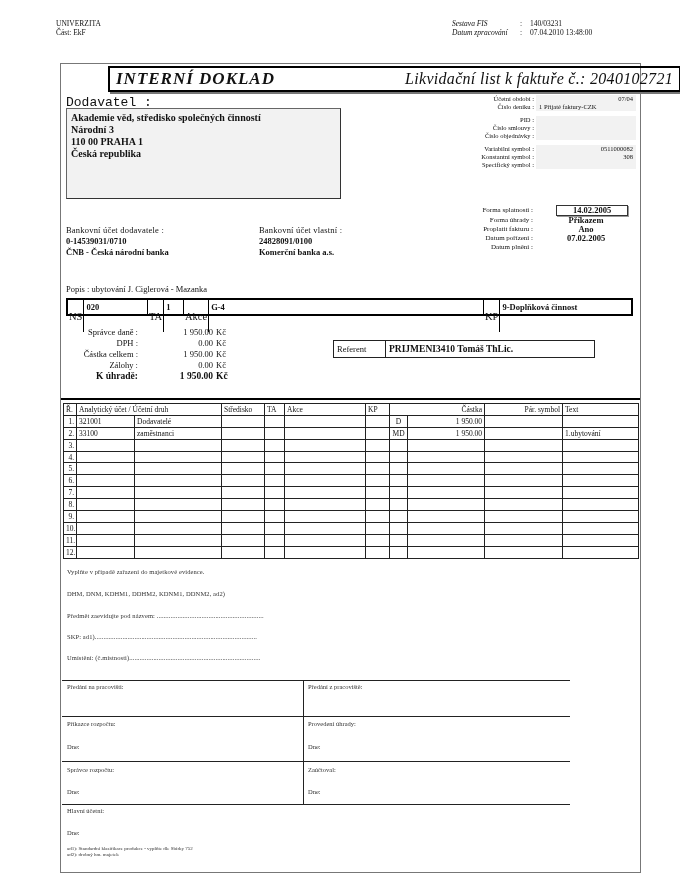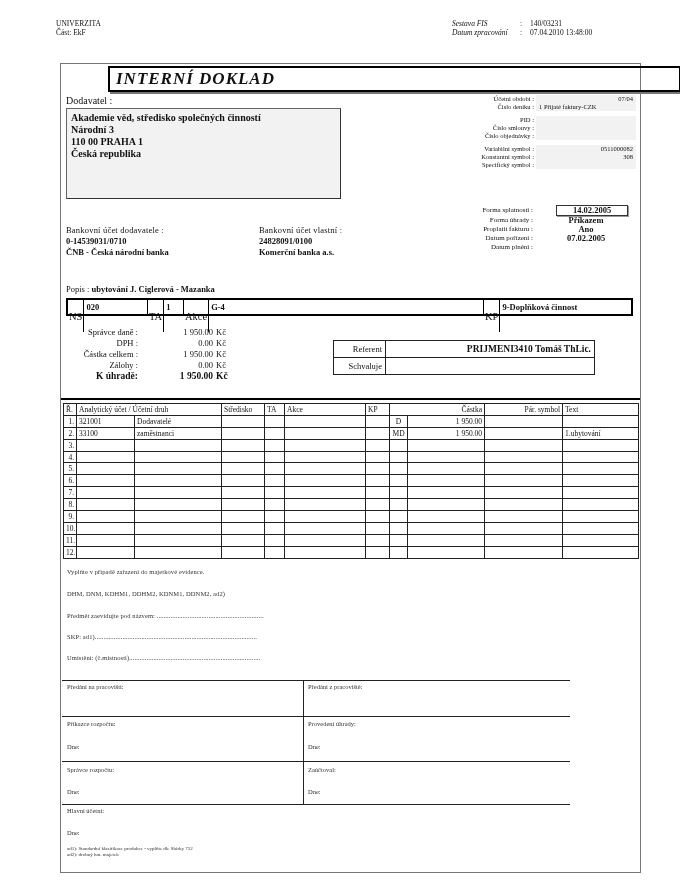--- a/index.html
+++ b/index.html
@@ -19,21 +19,21 @@
 
   
   #frame { left: 60px; top: 63px; width: 581px; height: 810px; border: 1px solid #777; }
 
   
   #title-box { left: 64px; top: 66px; width: 573px; height: 26px; border: 2px solid #000;
                box-shadow: 2px 2px 0 #777; display: flex; align-items: center; justify-content: space-between; padding: 0 6px; margin-left: 44px; }
   #title-left { font-size: 17px; font-weight: bold; font-style: italic; letter-spacing: 1px; }
   #title-right { font-size: 16px; font-style: italic; letter-spacing: 0.3px; }
 
-  #dodavatel-label { left: 66px; top: 95px; font-size: 10px; }
+  #dodavatel-label { left: 66px; top: 95px; font-size: 13px; font-family: Liberation Mono, monospace; }
   #supplier-box { left: 66px; top: 108px; width: 275px; height: 91px; background: #f2f2f2;
                   border: 1px solid #666; border-right-color:#333; border-bottom-color:#333; padding: 3px 4px; }
   #supplier-box .ids { font-size: 11.5px; margin-bottom: 3px; }
   #supplier-box .ids span { display: inline-block; }
   #supplier-box .line { font-size: 10px; font-weight: bold; line-height: 12px; }
 
   
   #info { left: 440px; top: 95px; width: 196px; font-size: 6.5px; line-height: 8px; }
   #info .row { display: flex; }
   #info .k { width: 96px; text-align: right; padding-right: 2px; white-space: nowrap; }
@@ -49,37 +49,37 @@
   #due .boxed { border: 1px solid #333; box-shadow: 1px 1px 0 #999; margin-left: 20px; margin-right: 8px; }
 
   
   .bank { top: 225px; font-size: 8.5px; line-height: 11px; }
   .bank .lbl { font-weight: normal; letter-spacing: 0.2px; }
   .bank .val { font-weight: bold; }
   #bank-sup { left: 66px; width: 180px; }
   #bank-own { left: 259px; width: 180px; }
 
   #popis { left: 66px; top: 284px; font-size: 8.5px; }
-  #popis .v { font-weight: bold; }
+  #popis .v { font-weight: normal; }
 
   
   #codes { left: 66px; top: 298px; width: 567px; height: 18px; border: 2px solid #000; display: flex; }
   #codes .cell { border-right: 1px solid #000; display: flex; align-items: stretch; }
   #codes .k { font-size: 10.5px; padding: 16px 1px; display: flex; align-items: center; border-right:1px solid #000; }
   #codes .v { font-size: 8.5px; font-weight: bold; background: #fff; padding: 0 2px; display: flex; align-items: center; }
 
   
   #sums { left: 66px; top: 327px; width: 180px; font-size: 8.5px; line-height: 11px; }
   #sums .row { display: flex; }
   #sums .k { width: 72px; text-align: right; }
   #sums .v { width: 78px; text-align: right; padding-right: 3px; }
   #sums .cur { width: 20px; }
   #sums .bold { font-weight: bold; font-size: 9.5px; }
 
-  #approve { left: 333px; top: 340px; width: 262px; border-collapse: collapse; font-size: 8.5px; text-align: right; }
+  #approve { left: 333px; top: 340px; width: 262px; border-collapse: collapse; font-size: 8.5px; }
   #approve td { border: 1px solid #222; height: 17px; padding: 0 3px; }
   #approve td.k { width: 52px; }
   #approve td.v { font-weight: bold; font-size: 9.5px; }
 
   #sep-line { left: 61px; top: 398px; width: 579px; height: 0; border-top: 2px solid #000; }
 
   
   #acct { left: 63px; top: 403px; width: 575px; border-collapse: collapse; font-size: 7.5px; table-layout: fixed; }
   #acct th, #acct td { border: 1px solid #222; height: 11.9px; padding: 0 2px; font-weight: normal; white-space: nowrap; overflow: hidden; }
   #acct th { text-align: left; background: #fff; }
@@ -114,20 +114,21 @@
     <span class="k">Datum zpracování</span>
     <span class="c">:</span>
     <span class="v">07.04.2010 13:48:00</span>
   </div>
 </div>
 
 <div id="frame" class="abs"></div>
 
 <div id="title-box" class="abs">
   <span id="title-left">INTERNÍ DOKLAD</span>
+  <span id="title-right">Likvidační list k faktuře č.: 2040102721</span>
 </div>
 
 <div id="dodavatel-label" class="abs">Dodavatel :</div>
 <div id="supplier-box" class="abs">
   <div class="line">Akademie věd, středisko společných činností</div>
   <div class="line">Národní  3</div>
   <div class="line">110 00 PRAHA 1</div>
   <div class="line">Česká republika</div>
 </div>
 
@@ -252,24 +253,20 @@
     <span class="v">1 950.00</span>
     <span class="cur">Kč</span>
   </div>
 </div>
 
 <table id="approve" class="abs">
   <tbody>
       <tr>
     <td class="k">Referent</td>
     <td class="v">PRIJMENI3410 Tomáš ThLic.</td>
-  </tr>
-  <tr>
-    <td class="k">Schvaluje</td>
-    <td class="v"></td>
   </tr>
 </tbody>
   </table>
 
 <div id="sep-line" class="abs"></div>
 
 <table id="acct" class="abs">
   <colgroup>
     <col style="width:13px">
       <col style="width:58px">

